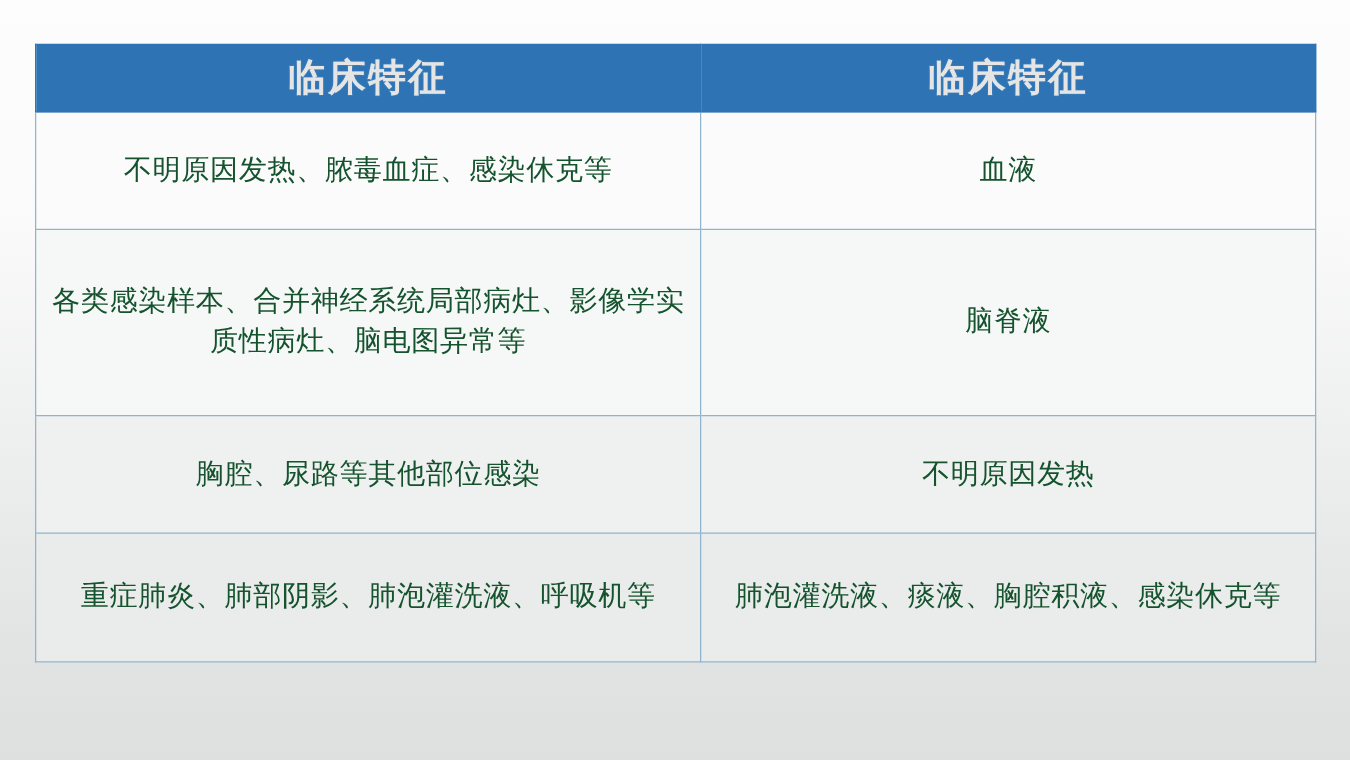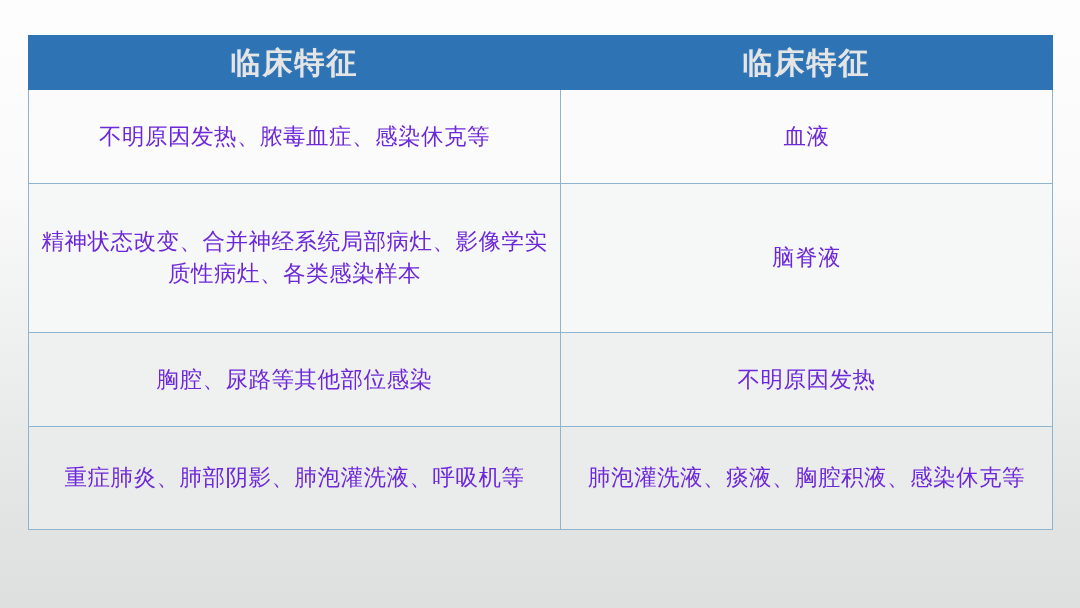--- a/index.html
+++ b/index.html
@@ -49,21 +49,21 @@
     text-shadow: 0 0 1px rgba(255,255,255,0.35);
   }
   .thead-row th.th-feature { border-right: 1px solid #2E74B5; }
 
   
   #sample-table td {
     border: 1px solid #8fb4d0;
     padding: 0 6px;
     text-align: center;
     vertical-align: middle;
-    color: #6d28d9;
+    color: #14532d;
     font-size: 22.5px;
     line-height: 1.42;
     letter-spacing: 0.5px;
   }
 
   
   tr.row-0 td { background: #fbfbfb; height: 93px; }
   tr.row-1 td { background: #f6f7f7; height: 148px; }
   tr.row-2 td { background: #eff0f0; height: 93px; margin-left: 16px; }
   tr.row-3 td { background: #eaebeb; height: 102px; }
@@ -101,21 +101,21 @@
         <td class="cell-feature">
           <span class="cell-text">不明原因发热、脓毒血症、感染休克等</span>
         </td>
         <td class="cell-sample">
           <span class="cell-text">血液</span>
         </td>
       </tr>
 
       <tr class="row-1">
         <td class="cell-feature">
-          <span class="cell-text">精神状态改变、合并神经系统局部病灶、影像学实质性病灶、各类感染样本</span>
+          <span class="cell-text">各类感染样本、合并神经系统局部病灶、影像学实质性病灶、脑电图异常等</span>
         </td>
         <td class="cell-sample">
           <span class="cell-text">脑脊液</span>
         </td>
       </tr>
 
       <tr class="row-2">
         <td class="cell-feature">
           <span class="cell-text">胸腔、尿路等其他部位感染</span>
         </td>

